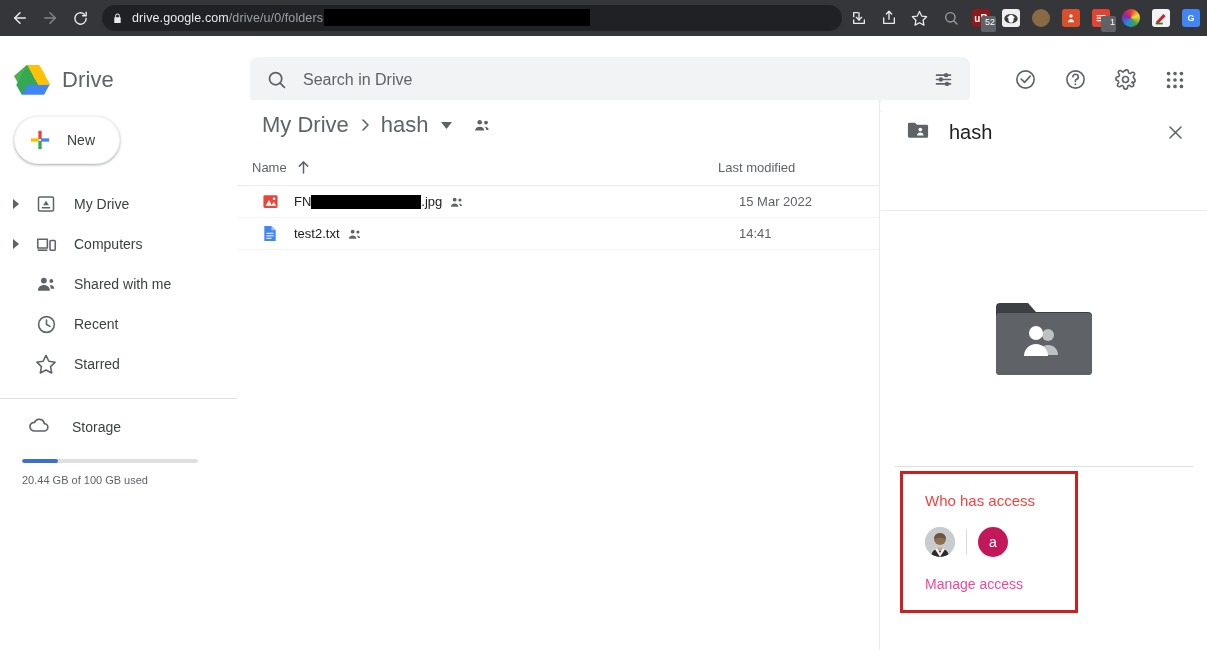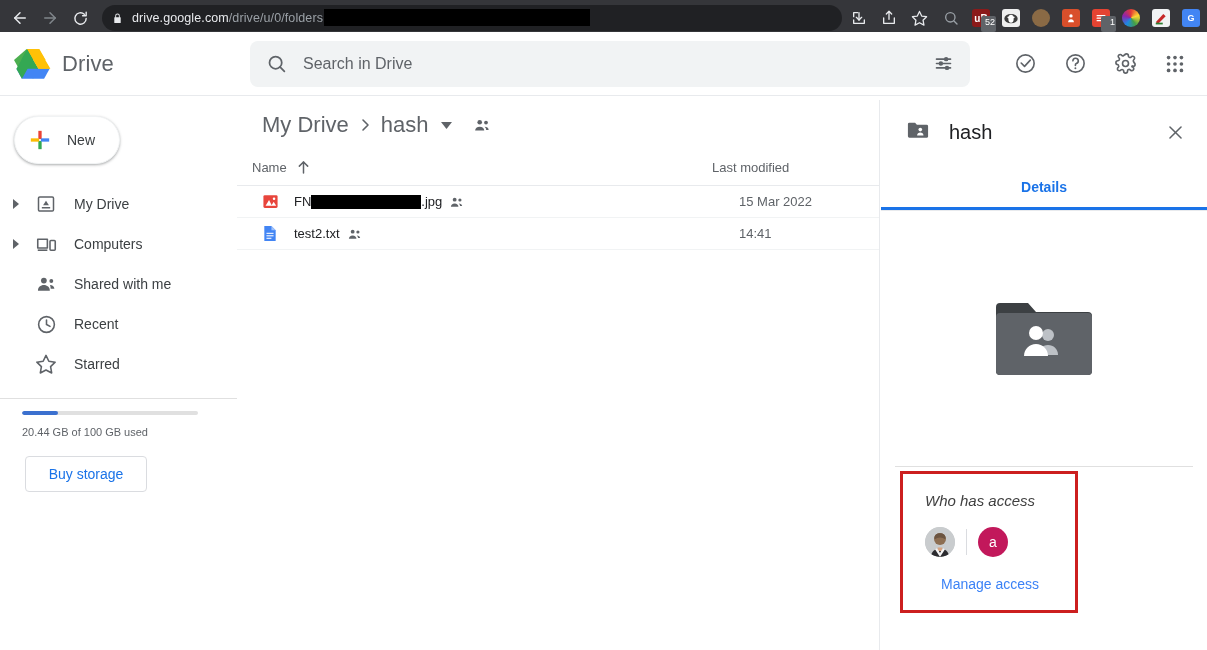--- a/index.html
+++ b/index.html
@@ -74,21 +74,21 @@
     min-width: 15px; height: 16px;
     background: #5f6368; color: #fff;
     font-size: 9px; line-height: 12px;
     text-align: right; border-radius: 2px;
     font-family: "Liberation Sans", sans-serif;
     padding: 0 1px;
   }
 
   
   .drive-header {
-    position: absolute; top: 32px; left: 0;
+    position: absolute; top: 48px; left: 0;
     width: 1207px; height: 64px;
     background: #fff;
     display: flex; align-items: center;
     border-bottom: 1px solid #e8eaed;
   }
   .brand {
     display: flex; align-items: center;
     width: 250px; padding-left: 14px;
   }
   .brand-name {
@@ -196,20 +196,21 @@
   .crumb-sep { margin: 0 10px; display: flex; align-items: center; }
   .crumb-cur { font-size: 22px; color: #5f6368; }
   .crumb-caret { margin-left: 12px; display: flex; align-items: center; }
   .crumb-share { margin-left: 22px; display: flex; align-items: center; }
 
   .list-head {
     display: flex; align-items: center;
     height: 36px;
     border-bottom: 1px solid #e8eaed;
     padding-left: 15px;
+    gap: 6px;
   }
   .col-name { font-size: 13px; color: #5f6368; width: 460px; display: flex; align-items: center; }
   .sort-arrow { margin-left: 10px; display: flex; }
   .col-mod { font-size: 13px; color: #5f6368; }
 
   .file-row {
     display: flex; align-items: center;
     height: 32px;
     border-bottom: 1px solid #f1f3f4;
     padding-left: 15px;
@@ -266,37 +267,37 @@
   .det-div { height: 1px; background: #e0e0e0; margin: 0 14px; }
 
   .access-box {
     margin: 4px 0 0 0;
     border: 3px solid #cc1f1f;
     width: 178px; height: 142px;
     margin-left: 19px;
     padding: 18px 0 0 22px;
     background: #fff;
   }
-  .access-title { font-size: 15px; color: #404040; font-style: italic; }
+  .access-title { font-size: 15px; color: #ef4444; }
   .avatars { display: flex; align-items: center; margin-top: 18px; }
   .avatar-photo {
     width: 30px; height: 30px; border-radius: 50%;
     background: #c5c8ca;
     overflow: hidden; position: relative;
   }
   .avatar-sep { width: 1px; height: 26px; background: #dadce0; margin: 0 11px; }
   .avatar-letter {
     width: 30px; height: 30px; border-radius: 50%;
     background: #c2185b; color: #fff;
     display: flex; align-items: center; justify-content: center;
     font-size: 14px;
   }
   .manage-link {
     margin-top: 19px;
-    font-size: 14px; color: #3b82f6; margin-left: 16px;
+    font-size: 14px; color: #ec4899;
   }
 </style>
 </head>
 <body>
 
 <div class="browser-chrome">
   <div class="nav-btns">
     <div class="nav-btn">
       <svg width="18" height="18" viewBox="0 0 24 24" fill="none" stroke="#e8eaed" stroke-width="2" stroke-linecap="round" stroke-linejoin="round">
         <line x1="19" y1="12" x2="5" y2="12"></line>
@@ -563,26 +564,33 @@
           <polygon points="12 2.6 15.1 9 22 10 17 14.9 18.2 21.8 12 18.5 5.8 21.8 7 14.9 2 10 8.9 9"></polygon>
         </svg>
       </span>
       <span class="nav-label">Starred</span>
     </div>
 
   </div>
 
   <div class="sidebar-div"></div>
 
+  <div class="storage-row">
+    <span>
+      <svg width="22" height="22" viewBox="0 0 24 24" fill="none" stroke="#5f6368" stroke-width="1.8" stroke-linejoin="round">
+        <path d="M6.5 18.5h11a4 4 0 0 0 .3-8 5.6 5.6 0 0 0-10.7-1.3 3.8 3.8 0 0 0-.6 9.3z"></path>
+      </svg>
+    </span>
+    <span class="storage-label">Storage</span>
+  </div>
 
   <div class="storage-track">
     <div class="storage-fill" id="storage-fill" style="width: 20.44%; background: rgb(59, 112, 207);"></div>
   </div>
   <div class="storage-text">20.44 GB of 100 GB used</div>
-  <div class="buy-btn">Buy storage</div>
 </div>
 
 <div class="main">
   <div class="crumbs">
     <span class="crumb-root">My Drive</span>
     <span class="crumb-sep">
       <svg width="12" height="16" viewBox="0 0 12 16" fill="none" stroke="#5f6368" stroke-width="1.6" stroke-linecap="round" stroke-linejoin="round">
           <polyline points="4 3 9 8 4 13"></polyline>
         </svg>
     </span>
@@ -696,21 +704,20 @@
     <span class="det-title">hash</span>
     <span class="det-close">
       <svg width="19" height="19" viewBox="0 0 24 24" fill="none" stroke="#5f6368" stroke-width="1.9" stroke-linecap="round">
         <line x1="5" y1="5" x2="19" y2="19"></line>
           <line x1="19" y1="5" x2="5" y2="19"></line>
       </svg>
     </span>
   </div>
 
   <div class="det-tabs">
-    <div class="det-tab active">Details</div>
   </div>
   <div class="det-tabs-line"></div>
 
   <div class="det-thumb">
     <svg width="96" height="80" viewBox="0 0 96 80">
       <path d="M0 8a4 4 0 0 1 4-4h28l8 9h52a4 4 0 0 1 4 4v55a4 4 0 0 1-4 4H4a4 4 0 0 1-4-4z" fill="#3c4043"></path>
       <path d="M0 18a4 4 0 0 1 4-4h88a4 4 0 0 1 4 4v54a4 4 0 0 1-4 4H4a4 4 0 0 1-4-4z" fill="#5f6368"></path>
       <circle cx="52" cy="36" r="6" fill="#bdc1c6"></circle>
       <path d="M42 56c0-6 4.5-10 10-10s10 4 10 10z" fill="#bdc1c6"></path>
       <circle cx="40" cy="34" r="7" fill="#fff"></circle>

